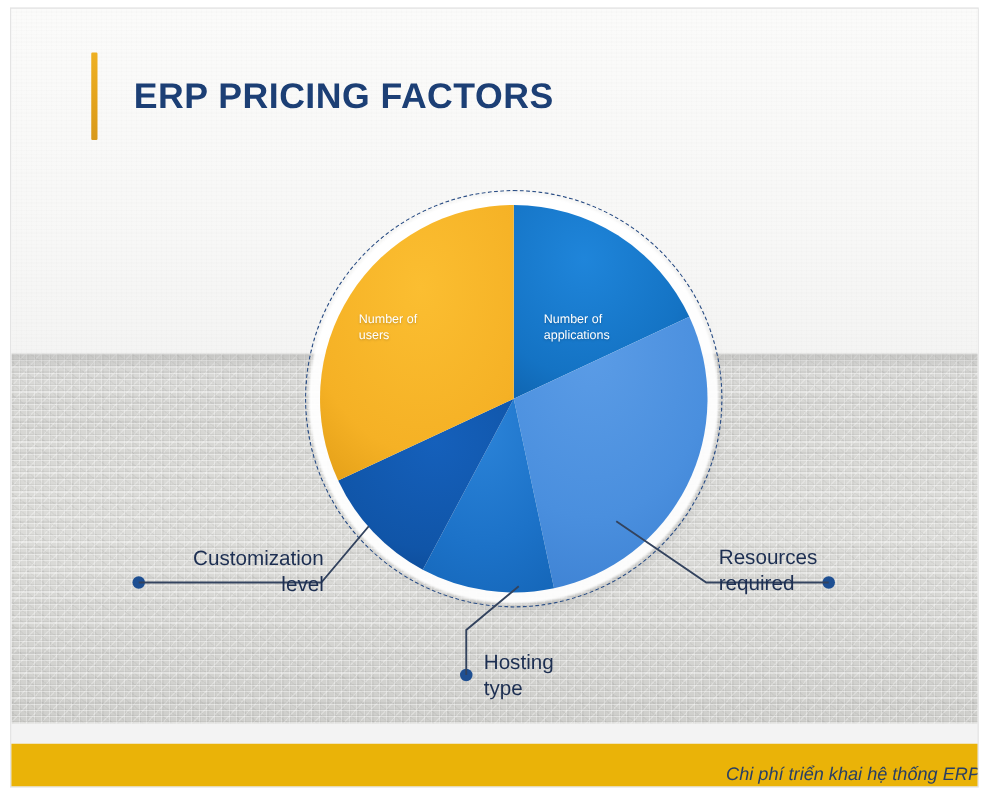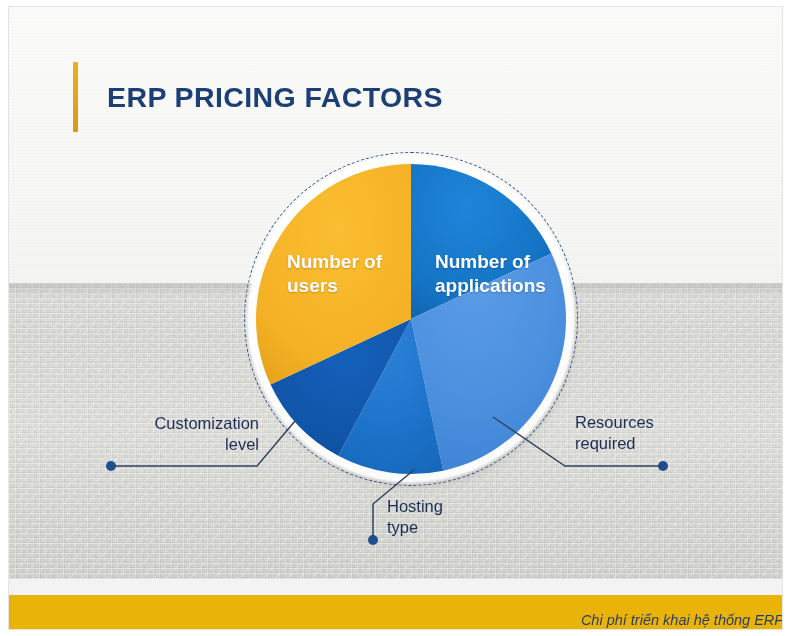--- a/index.html
+++ b/index.html
@@ -93,21 +93,21 @@
     width: 100%;
     height: 14px;
     background: linear-gradient(180deg, rgba(120,120,118,.22), rgba(120,120,118,0));
     pointer-events: none;
   }
 
   
   .title-wrap {
     position: absolute;
     left: 64px;
-    top: 54px;
+    top: 34px;
     display: flex;
     align-items: center;
     height: 72px;
     justify-content: space-between;
   }
   .title-bar {
     width: 5px;
     height: 70px;
     background: linear-gradient(180deg, #eeb022, #e2a21c 60%, #d8991a);
     border-radius: 1px;
@@ -162,36 +162,37 @@
     left: 0; top: 0;
     width: 310px;
     height: 310px;
     overflow: visible;
   }
 
   
   .slice-label {
     position: absolute;
     color: #ffffff;
-    font-size: 19px;
-    font-weight: 700;
+    font-size: 10px;
+    font-weight: 400;
     line-height: 1.25;
     text-shadow: 0 1px 2px rgba(0,0,0,.22);
     pointer-events: none;
   }
   .lbl-users { left: 278px; top: 243px; width: 120px; }
   .lbl-apps  { left: 426px; top: 243px; width: 140px; }
 
   
   .callout {
     position: absolute;
     color: #1d2f52;
     font-size: 16.5px;
     line-height: 1.3;
     white-space: pre-line;
+    margin-top: 24px;
   }
   .callout-customization { left: 110px; top: 406px; width: 140px; text-align: right; }
   .callout-hosting       { left: 378px; top: 489px; width: 120px; text-align: left; }
   .callout-resources     { left: 566px; top: 405px; width: 140px; text-align: left; }
 
   .leaders {
     position: absolute;
     left: 0; top: 0;
     width: 775px;
     height: 572px;

